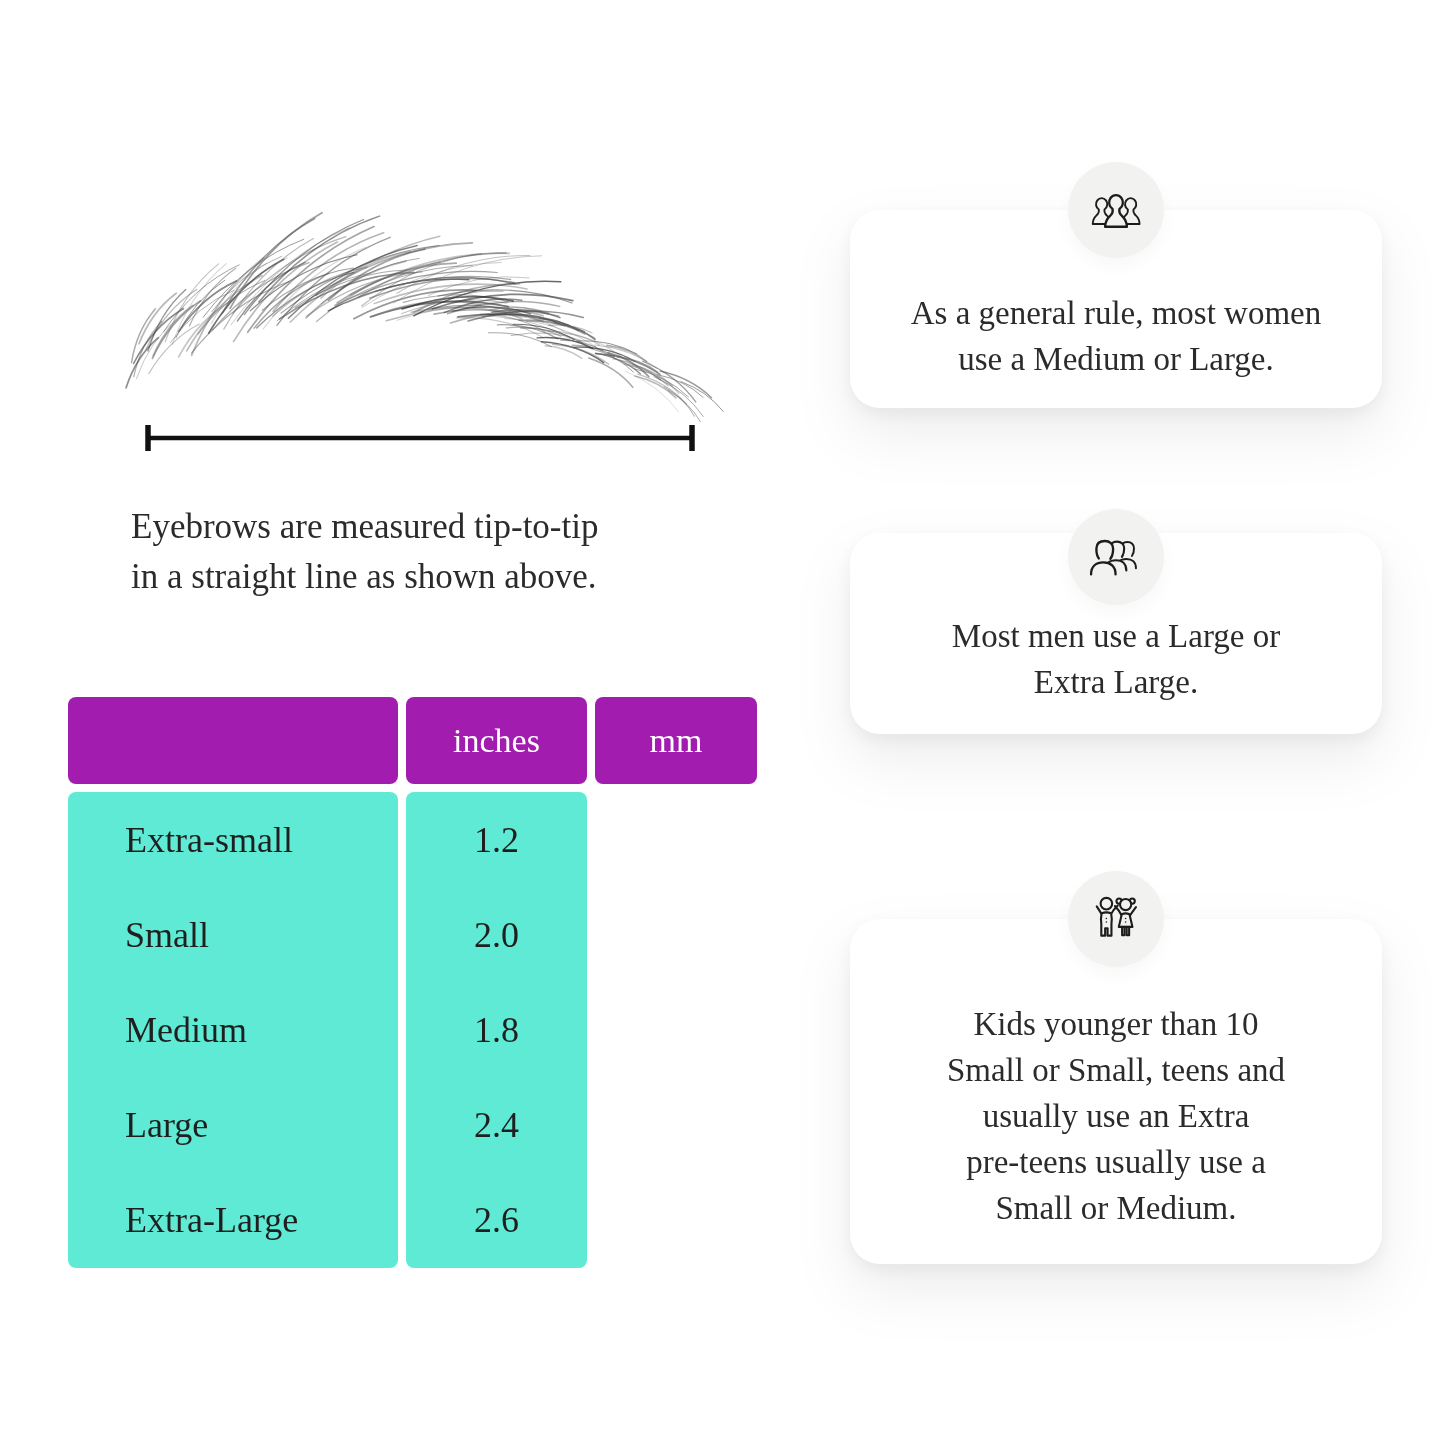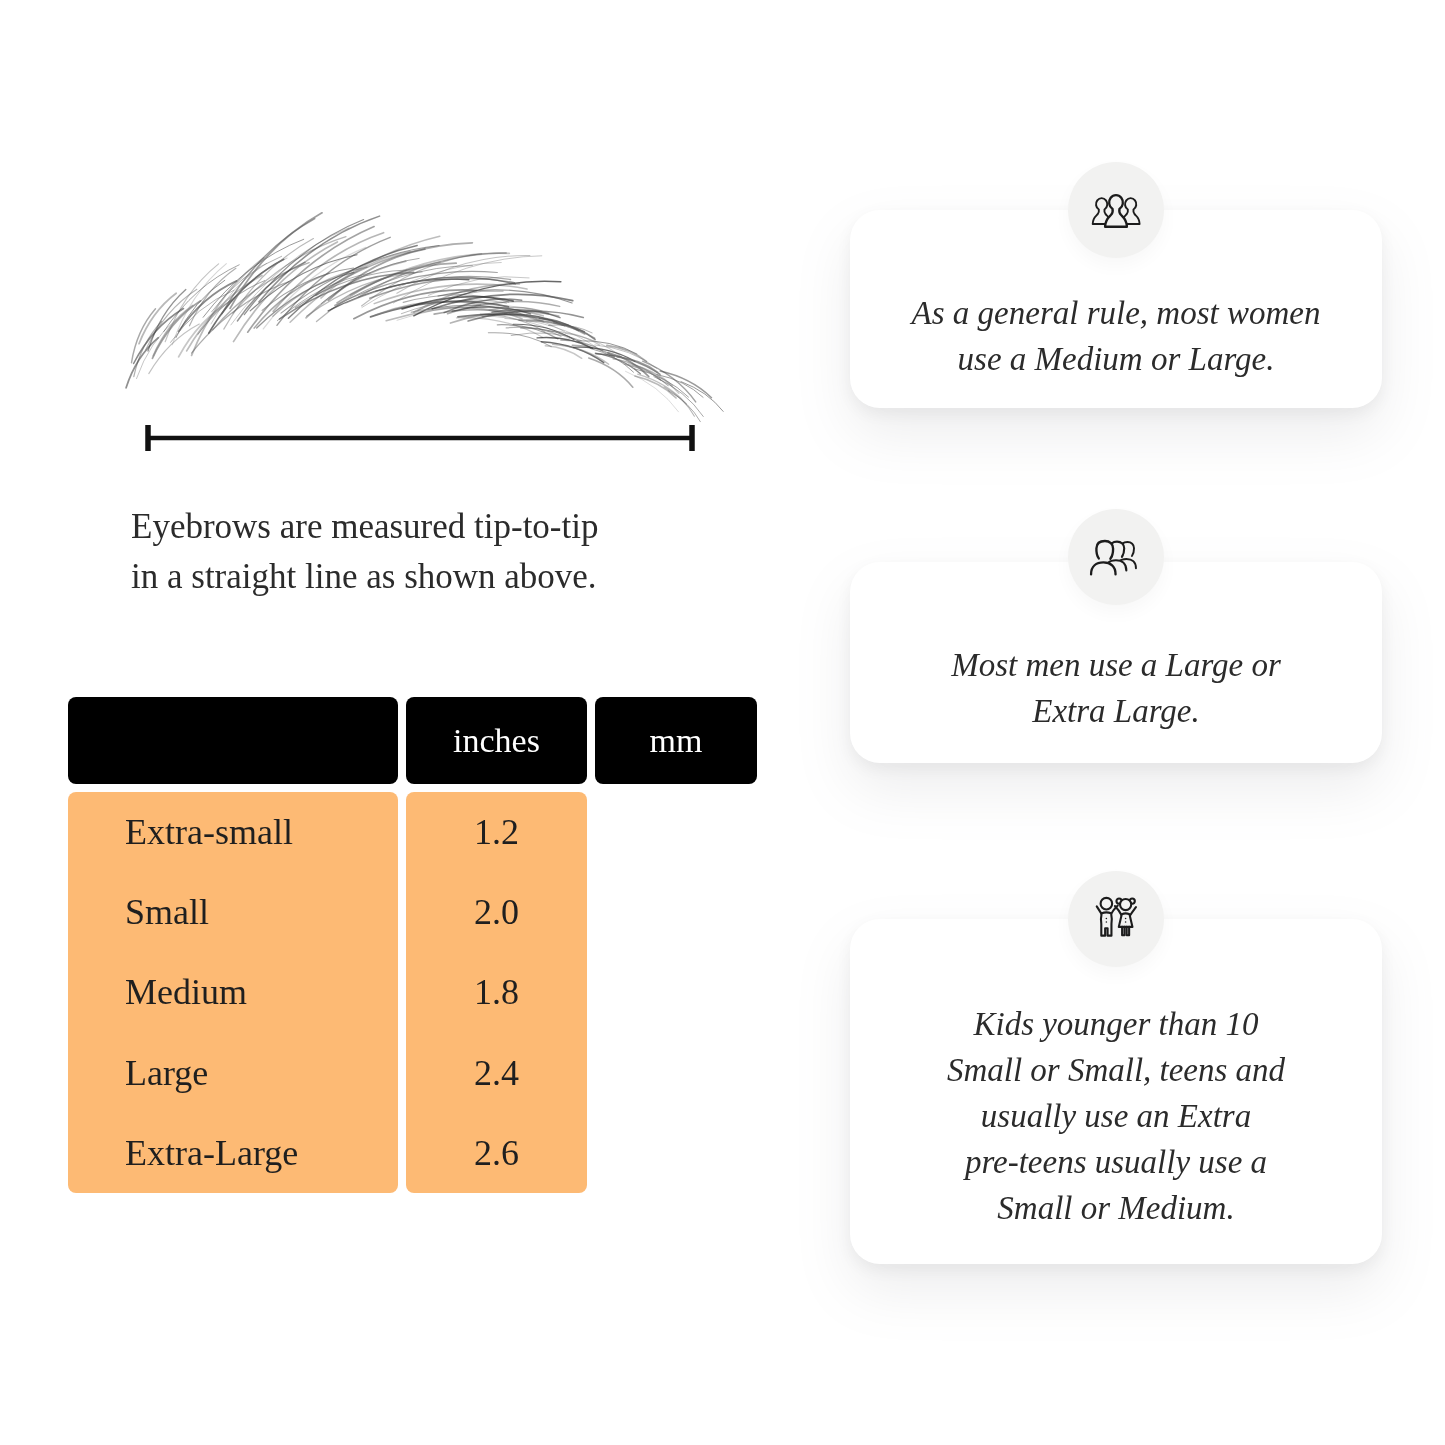--- a/index.html
+++ b/index.html
@@ -8,34 +8,34 @@
     font-family:"Liberation Serif","DejaVu Serif",serif;color:#222;
   }
   
   .brow-svg{position:absolute;left:110px;top:222px;width:590px;height:185px;overflow:visible;}
   .measure-svg{position:absolute;left:130px;top:418px;width:580px;height:40px;}
   .caption{position:absolute;left:131px;top:502px;width:600px;font-size:35px;line-height:50px;color:#2b2b2b;}
   .caption span{display:block;}
   
   .size-table{position:absolute;left:68px;top:697px;width:689px;}
   .t-head{display:grid;grid-template-columns:330px 181px 162px;column-gap:8px;margin-bottom:8px;}
-  .t-head .hcell{background:#000000;border-radius:8px;height:87px;display:flex;align-items:center;justify-content:center;
+  .t-head .hcell{background:#a21caf;border-radius:8px;height:87px;display:flex;align-items:center;justify-content:center;
                  color:#fff;font-size:34px;}
   .t-body{display:grid;grid-template-columns:330px 181px 162px;column-gap:8px;}
-  .t-col{background:#fdba74;border-radius:8px;height:401px;display:grid;grid-template-rows:repeat(5,1fr);}
+  .t-col{background:#5eead4;border-radius:8px;height:476px;display:grid;grid-template-rows:repeat(5,1fr);}
   .t-col .cell{display:flex;align-items:center;font-size:36px;color:#1f1f1f;}
   .t-col.labels .cell{justify-content:flex-start;padding-left:57px;}
   .t-col.nums .cell{justify-content:center;}
   
   .card{position:absolute;left:850px;width:532px;background:#ffffff;border-radius:30px;
         box-shadow:0 26px 55px rgba(125,125,135,.14),0 6px 16px rgba(0,0,0,.05);}
-  .card .lines{text-align:center;font-size:33px;line-height:46px;color:#2b2b2b;font-style:italic;}
+  .card .lines{text-align:center;font-size:33px;line-height:46px;color:#2b2b2b;}
   .card .lines span{display:block;}
   .card-1{top:210px;height:198px;} .card-1 .lines{padding-top:80px;}
-  .card-2{top:562px;height:201px;} .card-2 .lines{padding-top:80px;}
+  .card-2{top:533px;height:201px;} .card-2 .lines{padding-top:80px;}
   .card-3{top:919px;height:345px;} .card-3 .lines{padding-top:82px;}
   .icon-circle{position:absolute;width:96px;height:96px;border-radius:50%;background:#f2f2f1;left:1068px;
                display:flex;align-items:center;justify-content:center;box-shadow:0 8px 18px rgba(0,0,0,.03);}
   .circle-1{top:162px;} .circle-2{top:509px;} .circle-3{top:871px;}
   .icon-circle svg{display:block;}
 </style>
 </head>
 <body>
 
 <div class="canvas">

